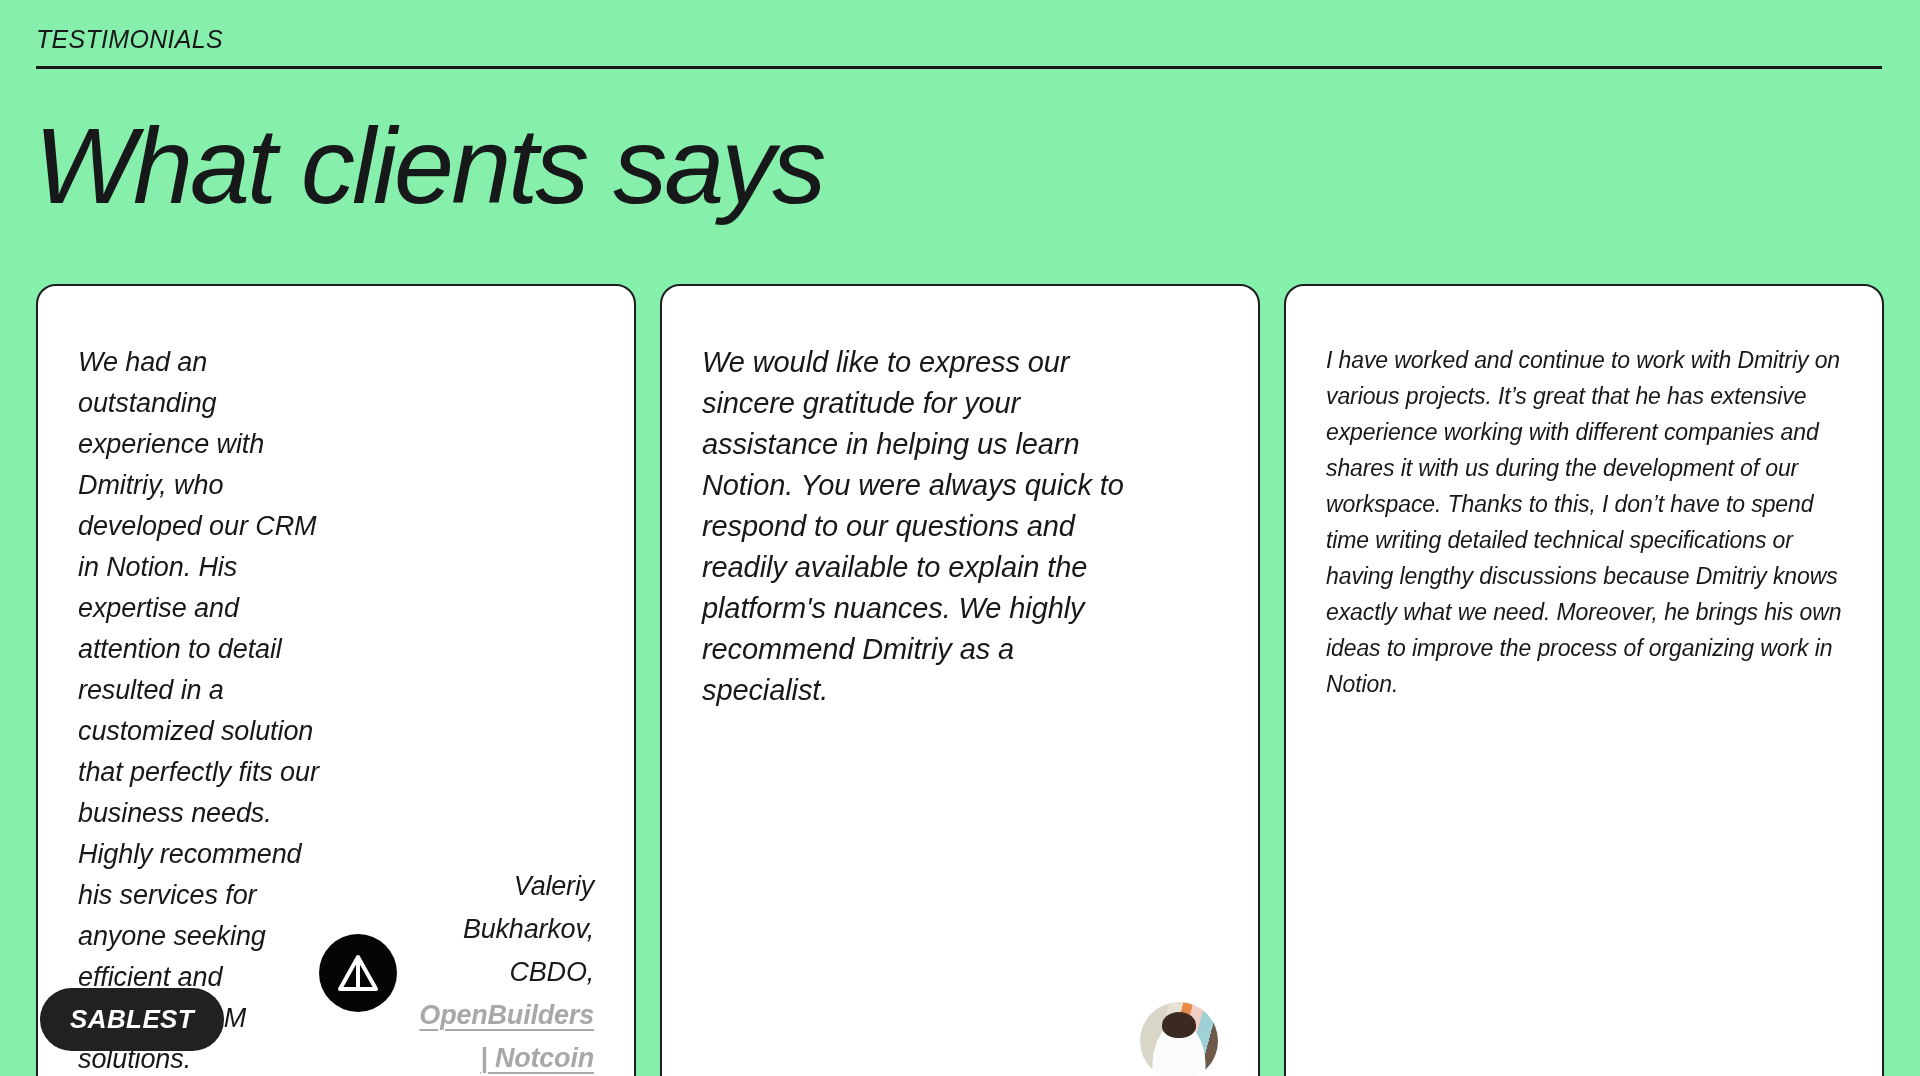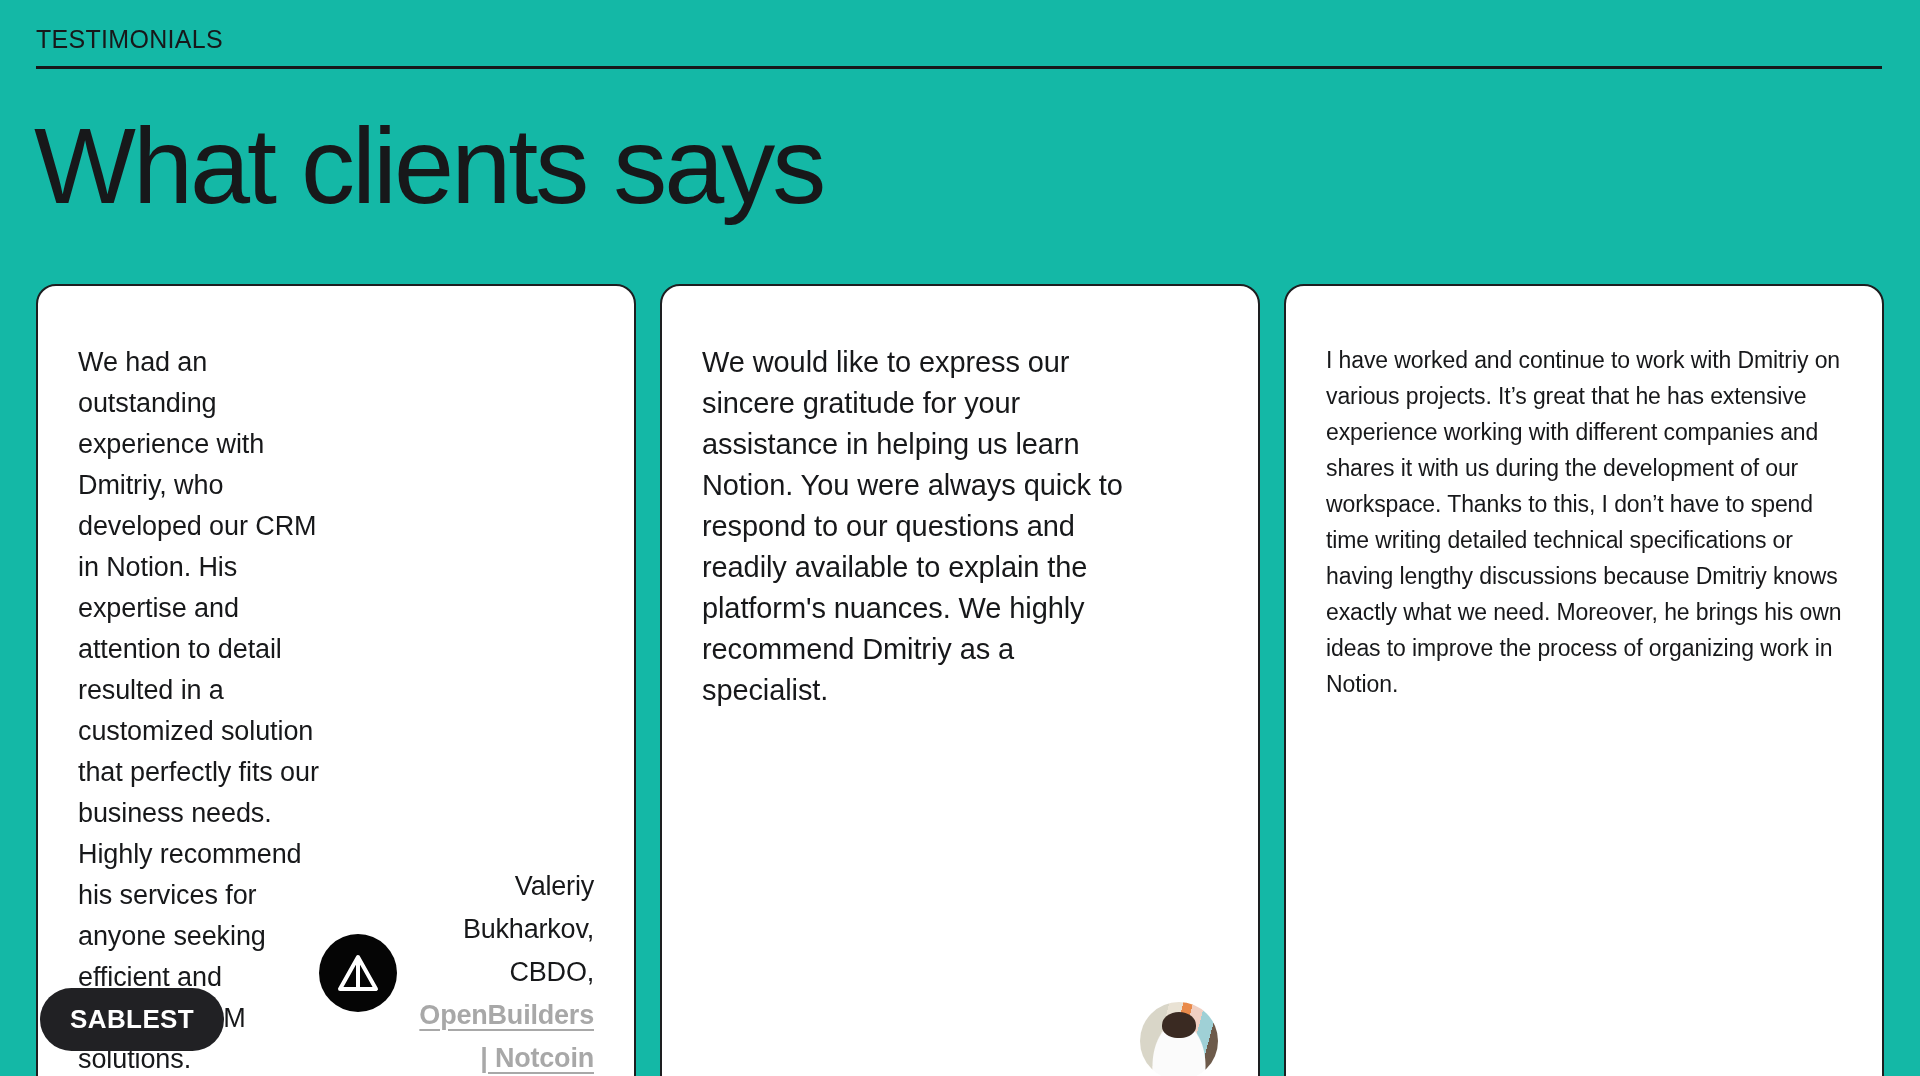--- a/index.html
+++ b/index.html
@@ -9,22 +9,23 @@
     height: 1076px;
     background: #f0f0ef;
     font-family: "Liberation Sans", sans-serif;
     -webkit-font-smoothing: antialiased;
   }
 
   .page {
     position: relative;
     width: 1920px;
     height: 1076px;
-    background: #14b8a6;
+    background: #86efac;
     overflow: hidden;
+    font-style: italic;
   }
 
   
   .section-head {
     position: absolute;
     left: 36px;
     top: 24px;
     width: 1846px;
   }
   .eyebrow {

